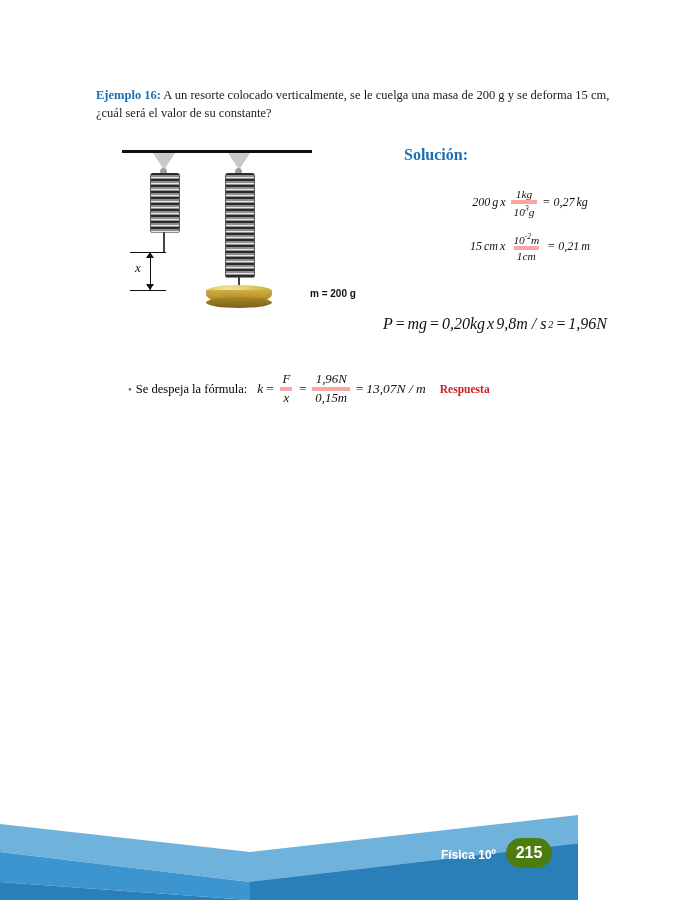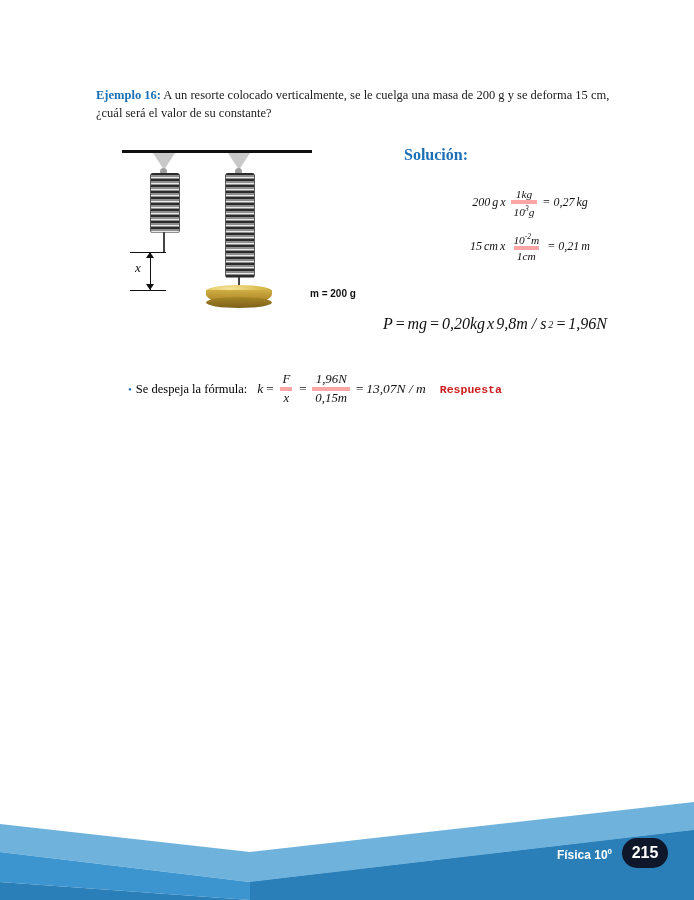--- a/index.html
+++ b/index.html
@@ -263,43 +263,43 @@
     position: absolute;
     left: 128px;
     top: 372px;
     font-size: 12.5px;
     display: flex;
     align-items: center;
     gap: 4px;
   }
   .answer-label {
     color: #cc2020;
-    font-family: Liberation Mono, monospace;
+    font-family: Liberation Serif, serif;
     font-weight: bold;
     font-size: 11.5px;
     margin-left: 10px;
   }
 
   
   .footer {
     position: absolute;
     left: 0;
     bottom: 0;
-    width: 694px;
+    width: 578px;
     height: 110px;
     overflow: hidden;
   }
   .page-num-badge {
     position: absolute;
     right: 26px;
     bottom: 32px;
     width: 46px;
     height: 30px;
     border-radius: 15px;
-    background: #0f172a;
+    background: #4d7c0f;
     color: #ffffff;
     font-family: "Liberation Sans", sans-serif;
     font-weight: bold;
     font-size: 16px;
     display: flex;
     align-items: center;
     justify-content: center;
     z-index: 5;
   }
   .footer-title {

